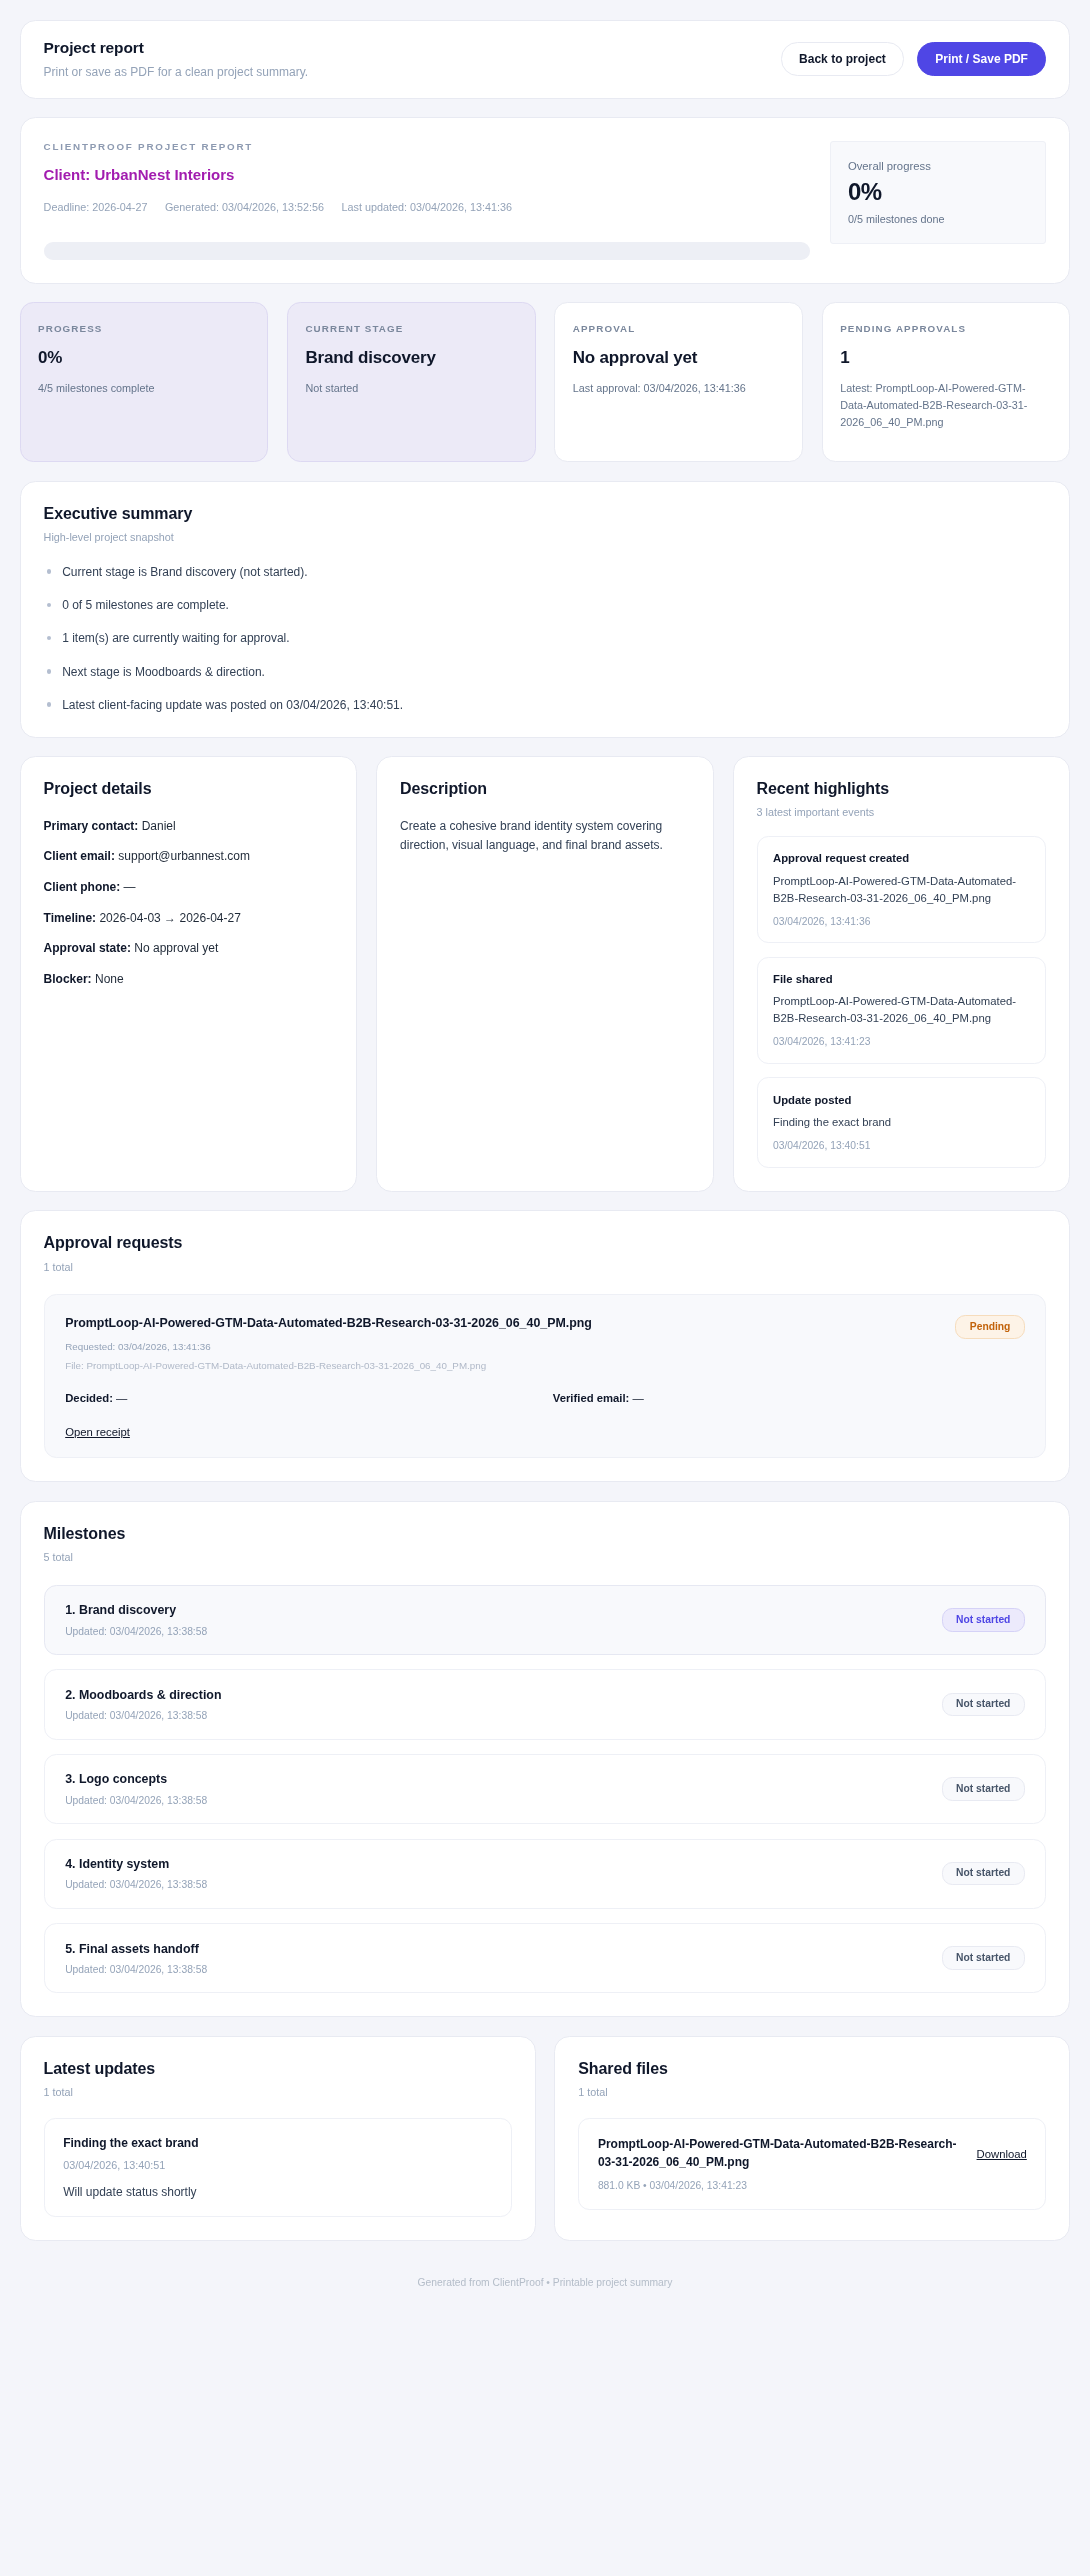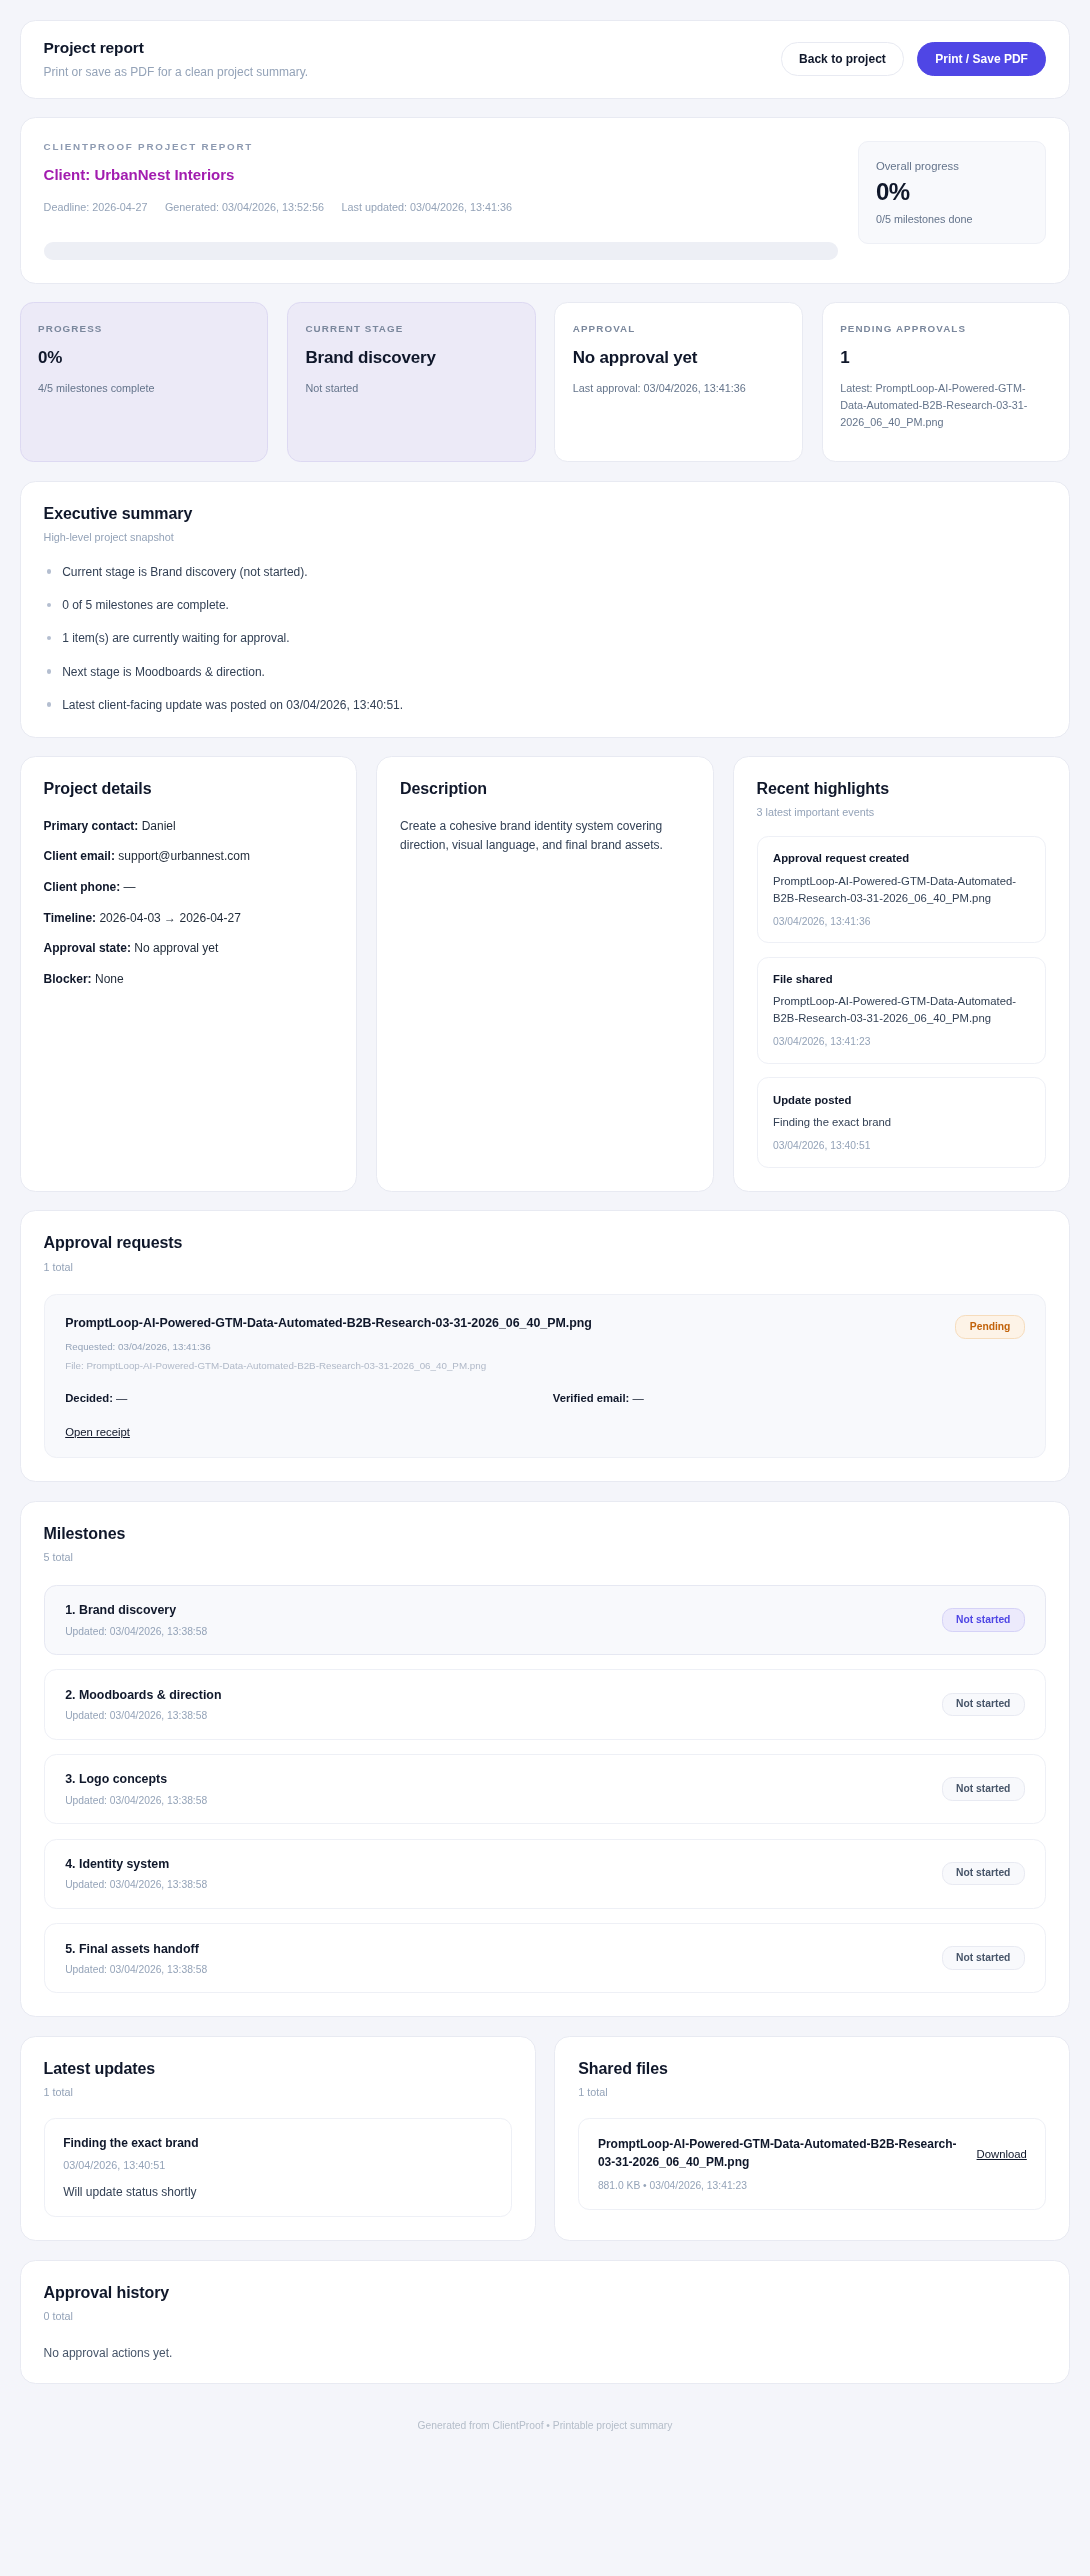--- a/index.html
+++ b/index.html
@@ -75,24 +75,24 @@
   }
   .hero-h1{font-size:32px;font-weight:700;letter-spacing:-0.5px;margin-top:11.3px;line-height:1.05;}
   .hero-client{font-size:15px;color:#a21caf;margin-top:13.4px;font-weight:bold;}
   .hero-meta{font-size:10.8px;color:#94a3b8;margin-top:18.6px;display:flex;gap:17.5px;flex-wrap:wrap;}
   .progress-track{
     margin-top:29px;height:17.5px;border-radius:10.3px;
     background:#edeff5;overflow:hidden;width:100%;
   }
   .progress-fill{height:100%;background:var(--accent);border-radius:10.3px;}
   .overall-box{
-    width:188px;flex:none;
+    width:216px;flex:none;
     background:var(--tint);
     border:0.5px solid var(--line-soft);
-    border-radius:10px;
+    border-radius:3px;
     padding:17.5px 16.5px;
     align-self:flex-start;
   }
   .overall-label{font-size:11.3px;color:#64748b;}
   .overall-value{font-size:24px;font-weight:700;margin-top:6.2px;letter-spacing:-0.5px;}
   .overall-note{font-size:10.8px;color:#64748b;margin-top:7.2px;}
 
   
   .stats{display:grid;grid-template-columns:repeat(4,1fr);gap:18.6px;margin-bottom:18.6px;}
   .stat{
@@ -431,22 +431,17 @@
         <div class="file-row">
           <div class="file-name">PromptLoop-AI-Powered-GTM-Data-Automated-B2B-Research-03-31-2026_06_40_PM.png</div>
           <a class="file-dl">Download</a>
         </div>
         <div class="file-meta">881.0 KB • 03/04/2026, 13:41:23</div>
       </div>
     </div>
 
   </div>
 
-  <div class="card">
-    <div class="card-title">Approval history</div>
-    <div class="card-sub">0 total</div>
-    <div class="empty-text">No approval actions yet.</div>
-  </div>
 
   <div class="footer">Generated from ClientProof • Printable project summary</div>
 
 </div>
 
 
 </body></html>

